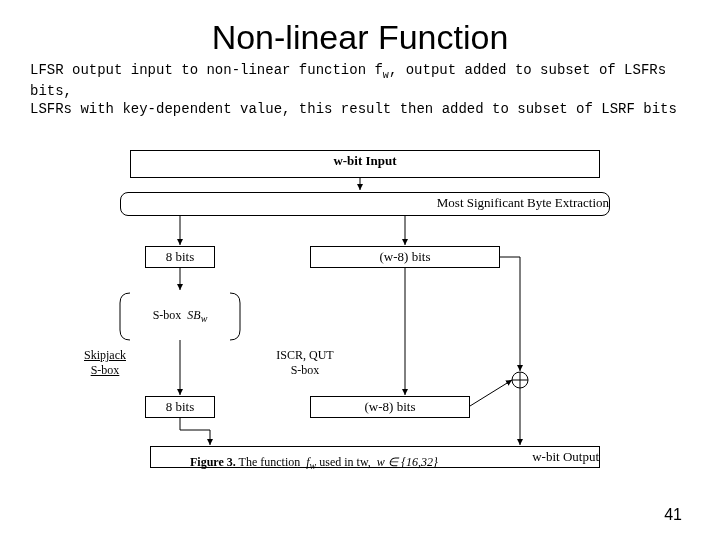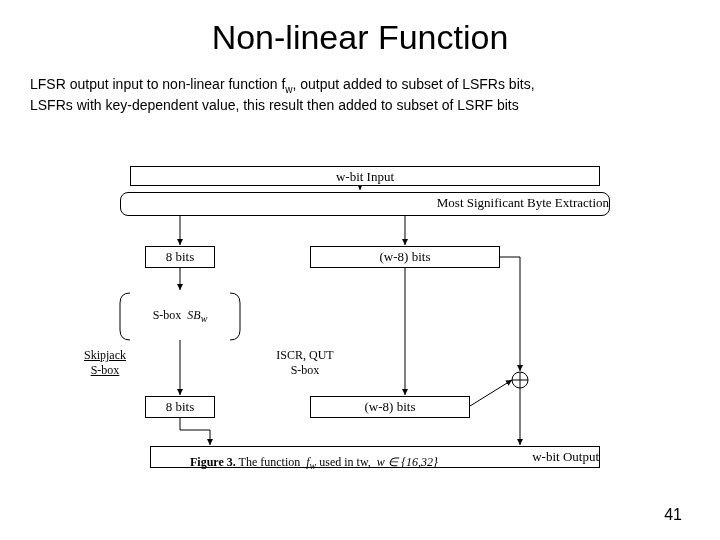--- a/index.html
+++ b/index.html
@@ -15,21 +15,22 @@
   }
   .title {
     font-size: 34px;
     text-align: center;
     margin-top: 18px;
     font-weight: 400;
   }
   .body-text {
     font-size: 14px;
     line-height: 1.3;
-    margin: 18px 30px 0 30px;
+    margin: 4px 30px 0 30px;
+    font-family: Liberation Mono, monospace;
   }
   .body-text sub {
     font-size: 10px;
   }
   .diagram {
     position: absolute;
     left: 60px;
     top: 150px;
     width: 600px;
     height: 330px;
@@ -108,21 +109,21 @@
 
     <line class="arrow" x1="410" y1="256" x2="452" y2="230" marker-end="url(#ah)"></line>
 
     <line class="arrow" x1="120" y1="268" x2="120" y2="280"></line>
     <line class="arrow" x1="120" y1="280" x2="150" y2="280"></line>
     <line class="arrow" x1="150" y1="280" x2="150" y2="295" marker-end="url(#ah)"></line>
 
     <line class="arrow" x1="460" y1="238" x2="460" y2="295" marker-end="url(#ah)"></line>
   </svg>
 
-  <div class="box" style="left:70px; top:16px; width:470px; height:20px;">w-bit Input</div>
+  <div class="box" style="left:70px; top:0px; width:470px; height:28px;font-weight:bold;">w-bit Input</div>
 
   <div class="box" style="left:60px; top:42px; width:490px; height:24px; border-radius:8px;text-align:right;">Most Significant Byte Extraction</div>
 
   <div class="box" style="left:85px; top:96px; width:70px; height:22px;">8 bits</div>
 
   <div class="box" style="left:250px; top:96px; width:190px; height:22px;">(w-8) bits</div>
 
   <div class="label" style="left:75px; top:158px; width:90px;">
     <span>S-box</span>&nbsp;
     <span class="ital">SB</span><sub class="ital">w</sub>

